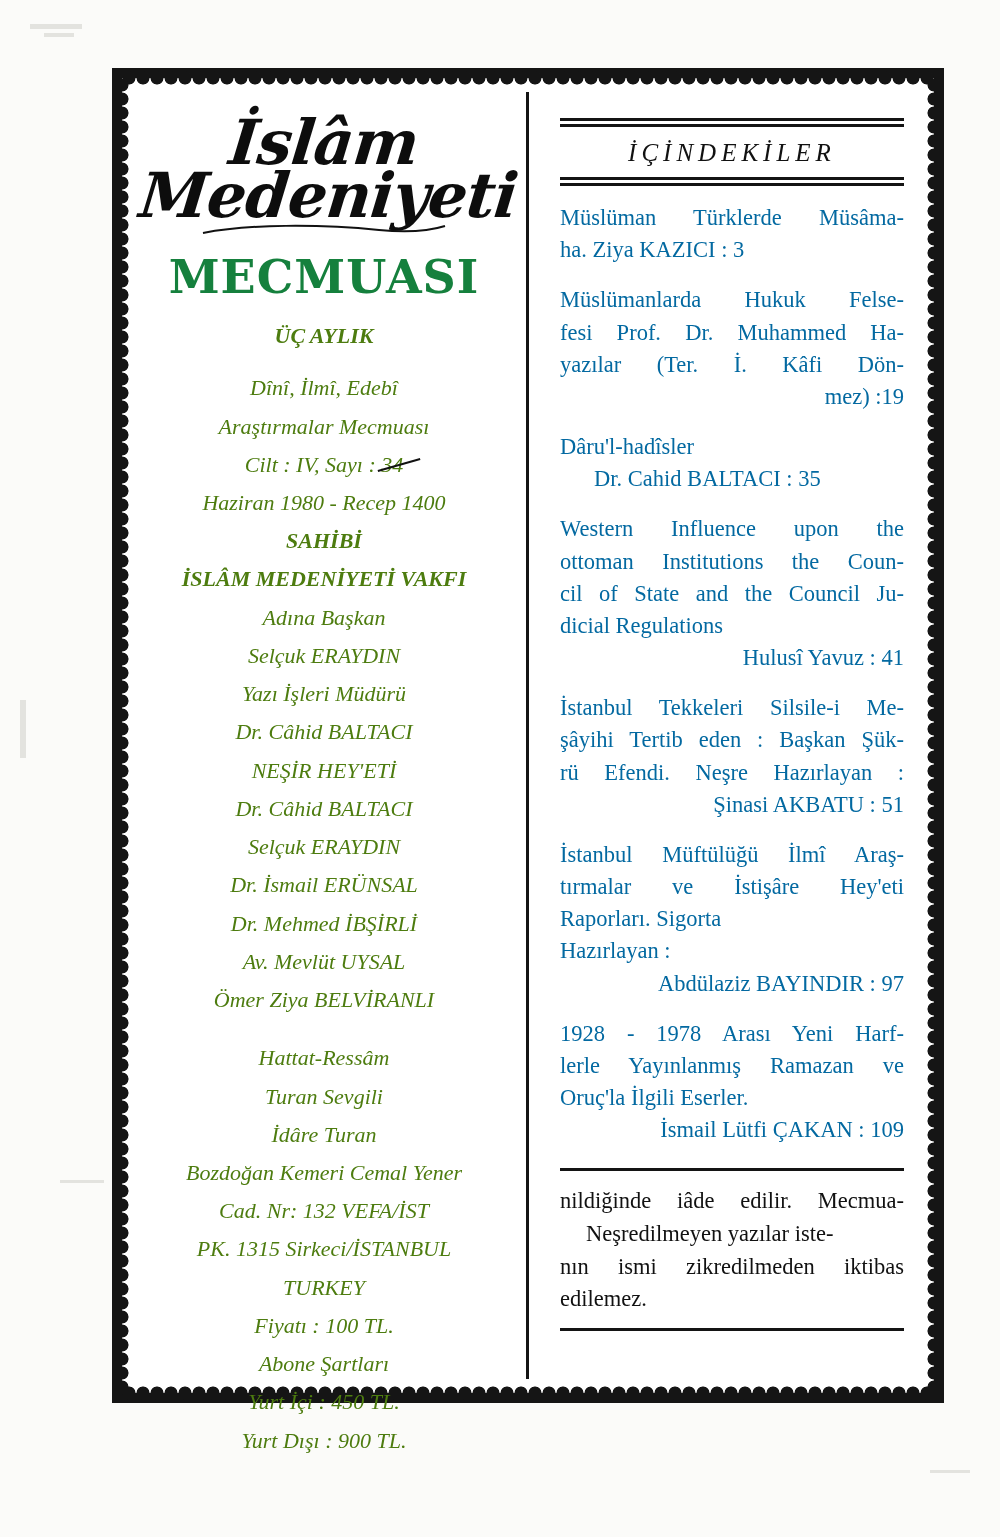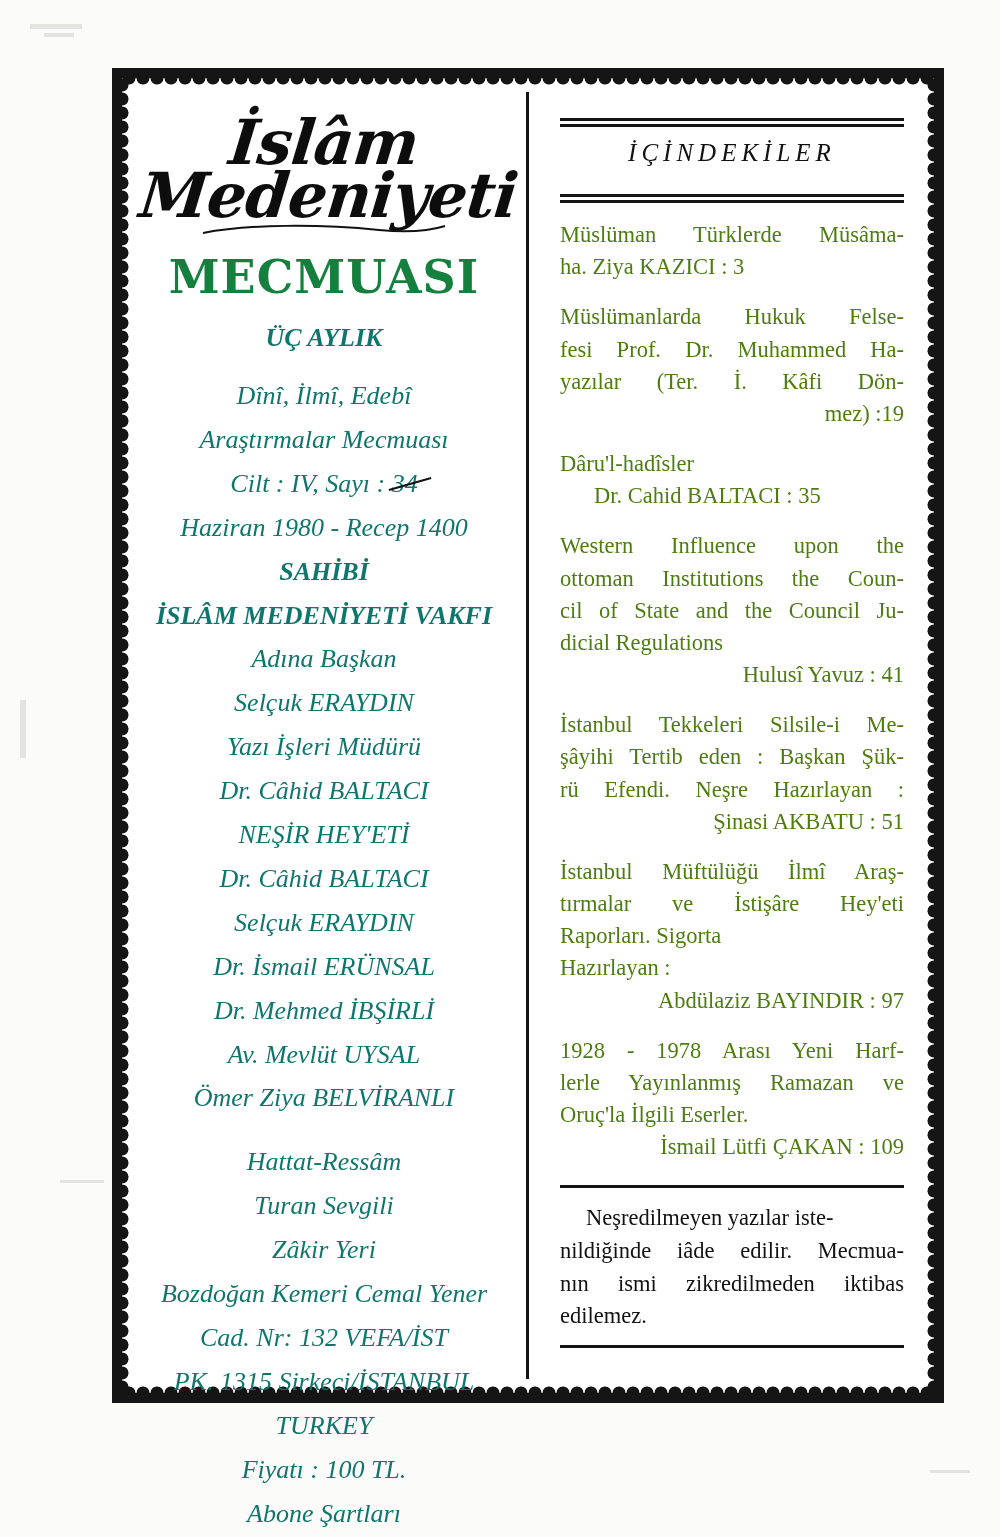--- a/index.html
+++ b/index.html
@@ -124,23 +124,23 @@
     font-weight: 700;
     font-size: 46px;
     letter-spacing: 1px;
     margin: 12px 0 16px 0;
     color: #15803d;
   }
 
   .lt {
     font-family: "Liberation Serif", serif;
     font-style: italic;
-    font-size: 26px;
+    font-size: 22px;
     line-height: 1.42;
-    color: #0f766e;
+    color: #4d7c0f;
     margin: 7px;
   }
   .lt.bold { font-weight: 700; }
   .gap-sm { height: 7px; }
   .gap-md { height: 13px; }
 
   .crossout {
     position: relative;
     display: inline-block;
   }
@@ -169,32 +169,32 @@
   .rule-single {
     border-top: 3px solid #141414;
   }
 
   .toc-title {
     text-align: center;
     font-family: "Liberation Serif", serif;
     font-size: 25px;
     letter-spacing: 5px;
     font-style: italic;
-    padding: 12px 0 27px 0;
+    padding: 12px 0 10px 0;
     color: #111;
   }
 
   .toc-list {
     padding-top: 16px;
   }
   .toc-entry {
     font-family: "Liberation Serif", serif;
     font-size: 22.5px;
     line-height: 1.43;
-    color: #4d7c0f;
+    color: #0369a1;
     margin-bottom: 18px;
     text-align: justify;
   }
   .toc-entry .ln {
     display: block;
   }
   .toc-entry .ln.just {
     text-align: justify;
     text-align-last: justify;
   }
@@ -275,21 +275,21 @@
         <div class="lt">Dr. Câhid BALTACI</div>
         <div class="lt">Selçuk ERAYDIN</div>
         <div class="lt">Dr. İsmail ERÜNSAL</div>
         <div class="lt">Dr. Mehmed İBŞİRLİ</div>
         <div class="lt">Av. Mevlüt UYSAL</div>
         <div class="lt">Ömer Ziya BELVİRANLI</div>
 
         <div class="gap-md"></div>
         <div class="lt">Hattat-Ressâm</div>
         <div class="lt">Turan Sevgili</div>
-        <div class="lt">Zâkir Yeri</div>
+        <div class="lt">İdâre Turan</div>
         <div class="lt">Bozdoğan Kemeri Cemal Yener</div>
         <div class="lt">Cad. Nr: 132  VEFA/İST</div>
         <div class="lt">PK. 1315 Sirkeci/İSTANBUL</div>
         <div class="lt">TURKEY</div>
         <div class="lt">Fiyatı : 100  TL.</div>
         <div class="lt">Abone Şartları</div>
         <div class="lt">Yurt İçi : 450 TL.</div>
         <div class="lt">Yurt Dışı : 900 TL.</div>
       </div>
 
@@ -345,22 +345,22 @@
             <span class="ln just">lerle Yayınlanmış Ramazan ve</span>
             <span class="ln">Oruç'la İlgili Eserler.</span>
             <span class="ln right">İsmail Lütfi ÇAKAN : 109</span>
           </div>
 
         </div>
 
         <div class="note-block">
           <div class="rule-single"></div>
           <div class="note-text">
+            <span class="ln just">nildiğinde iâde edilir. Mecmua-</span>
             <span class="ln first">Neşredilmeyen    yazılar iste-</span>
-            <span class="ln just">nildiğinde iâde edilir. Mecmua-</span>
             <span class="ln just">nın ismi zikredilmeden iktibas</span>
             <span class="ln">edilemez.</span>
           </div>
           <div class="rule-single"></div>
         </div>
       </div>
 
     </div>
   </div>
 </div>

